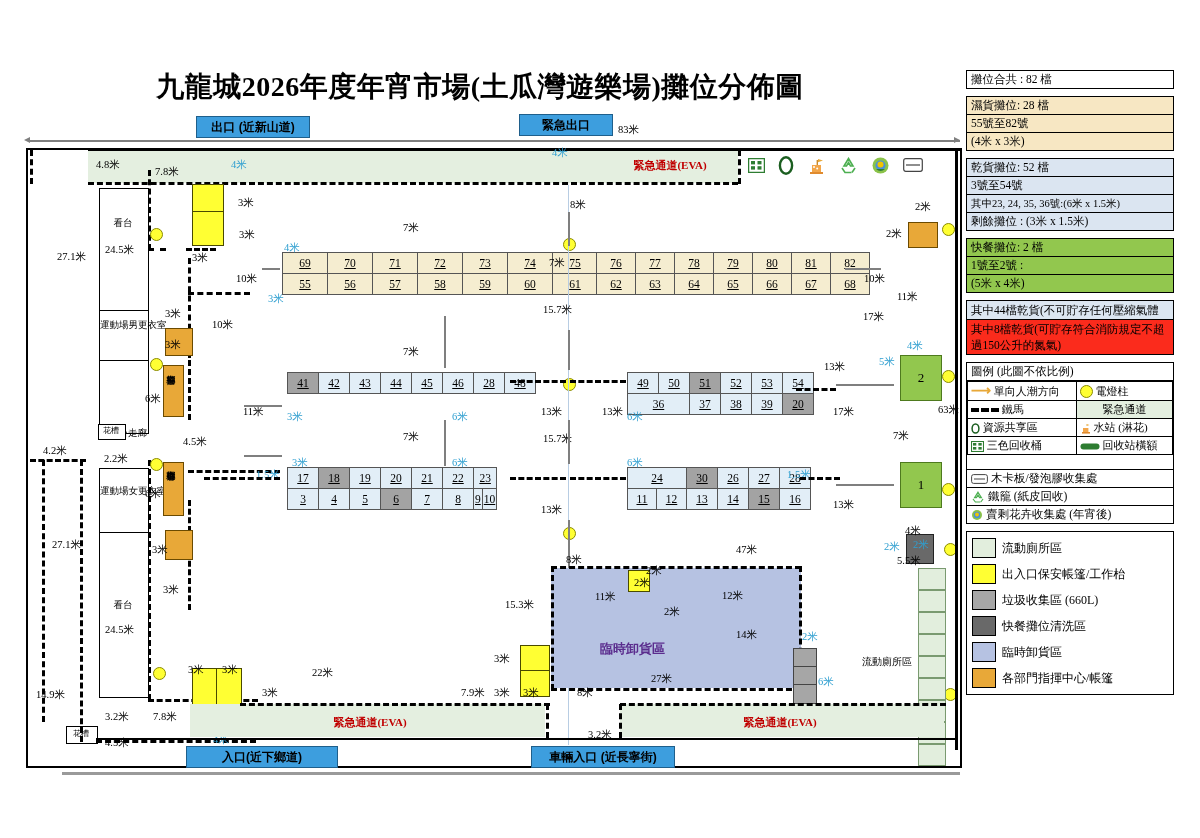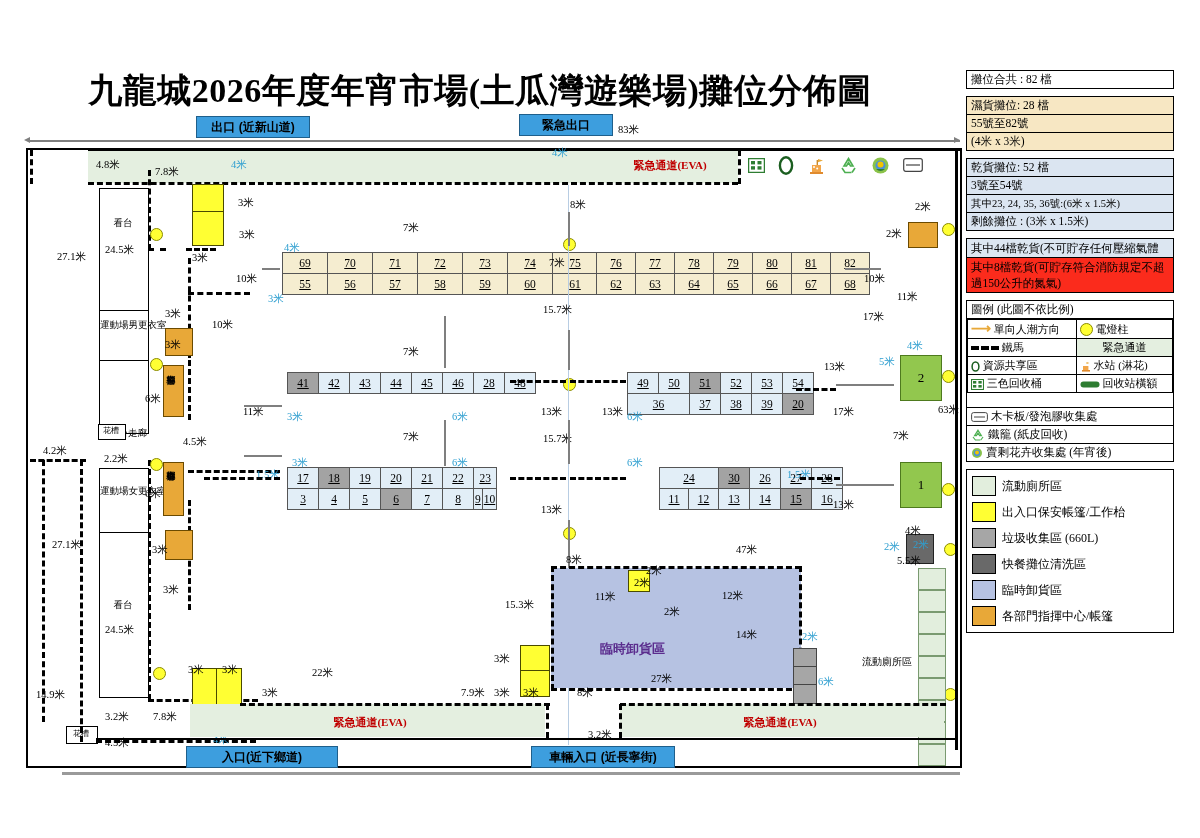--- a/index.html
+++ b/index.html
@@ -1,19 +1,19 @@
 <!DOCTYPE html>
 <html><head>
 <meta charset="utf-8">
 <style>
   html,body{margin:0;padding:0;background:#fff;}
   body{width:1200px;height:838px;position:relative;
        font-family:"Liberation Serif","DejaVu Serif",serif;color:#000;overflow:hidden;}
   .abs{position:absolute;}
-  #title{left:0;top:68px;width:960px;text-align:center;font-size:34px;font-weight:700;letter-spacing:.5px;}
+  #title{left:0;top:68px;width:960px;text-align:center;font-size:28px;font-weight:700;letter-spacing:.5px;}
 
   
   .bluebox{background:#3d9ede;border:1.5px solid #1f5f8b;color:#000;font-size:12px;font-weight:700;
            text-align:center;line-height:20px;height:20px;font-family:"Liberation Sans",sans-serif;}
 
   
   .outerframe{border:2px solid #000;}
   .thinline{background:#000;}
 
   
@@ -356,21 +356,21 @@
           <td>9</td>
           <td>10</td>
         </tr>
   </tbody>
     </table>
 </div>
 <div class="abs dimblue" style="left:292px;top:456px;">3米</div>
 <div class="abs dimblue" style="left:452px;top:456px;">6米</div>
 <div class="abs dimblue" style="left:256px;top:468px;">1.5米</div>
 
-<div class="abs" style="left:627px;top:467px;margin-left:32px;">
+<div class="abs" style="left:627px;top:467px;">
   <table class="stalltbl dry">
       <tbody>
     <tr>
           <td colspan="2" style="width:56px">24</td>
           <td class="redcell" style="width:28px">30</td>
           <td style="width:28px">26</td>
           <td style="width:28px">27</td>
           <td style="width:28px">28</td>
         </tr>
     <tr>
@@ -520,20 +520,25 @@
     <div class="lgrow">(4米 x 3米)</div>
   </div>
 
   <div class="lgbox bluegrey">
     <div class="lgrow">乾貨攤位: 52 檔</div>
     <div class="lgrow">3號至54號</div>
     <div class="lgrow" style="font-size:10.5px;">其中23, 24, 35, 36號:(6米 x 1.5米)</div>
     <div class="lgrow">剩餘攤位 : (3米 x 1.5米)</div>
   </div>
 
+  <div class="lgbox green">
+    <div class="lgrow">快餐攤位: 2 檔</div>
+    <div class="lgrow">1號至2號 :</div>
+    <div class="lgrow">(5米 x 4米)</div>
+  </div>
 
   <div class="lgbox">
     <div class="lgrow lightblue" style="line-height:16px;">其中44檔乾貨(不可貯存任何壓縮氣體</div>
     <div class="lgrow red" style="line-height:16px;">其中8檔乾貨(可貯存符合消防規定不超過150公升的氮氣)</div>
   </div>
 
   <div class="lgbox">
     <div class="lgrow">圖例 (此圖不依比例)</div>
     <table class="lgtbl">
       <tbody>

